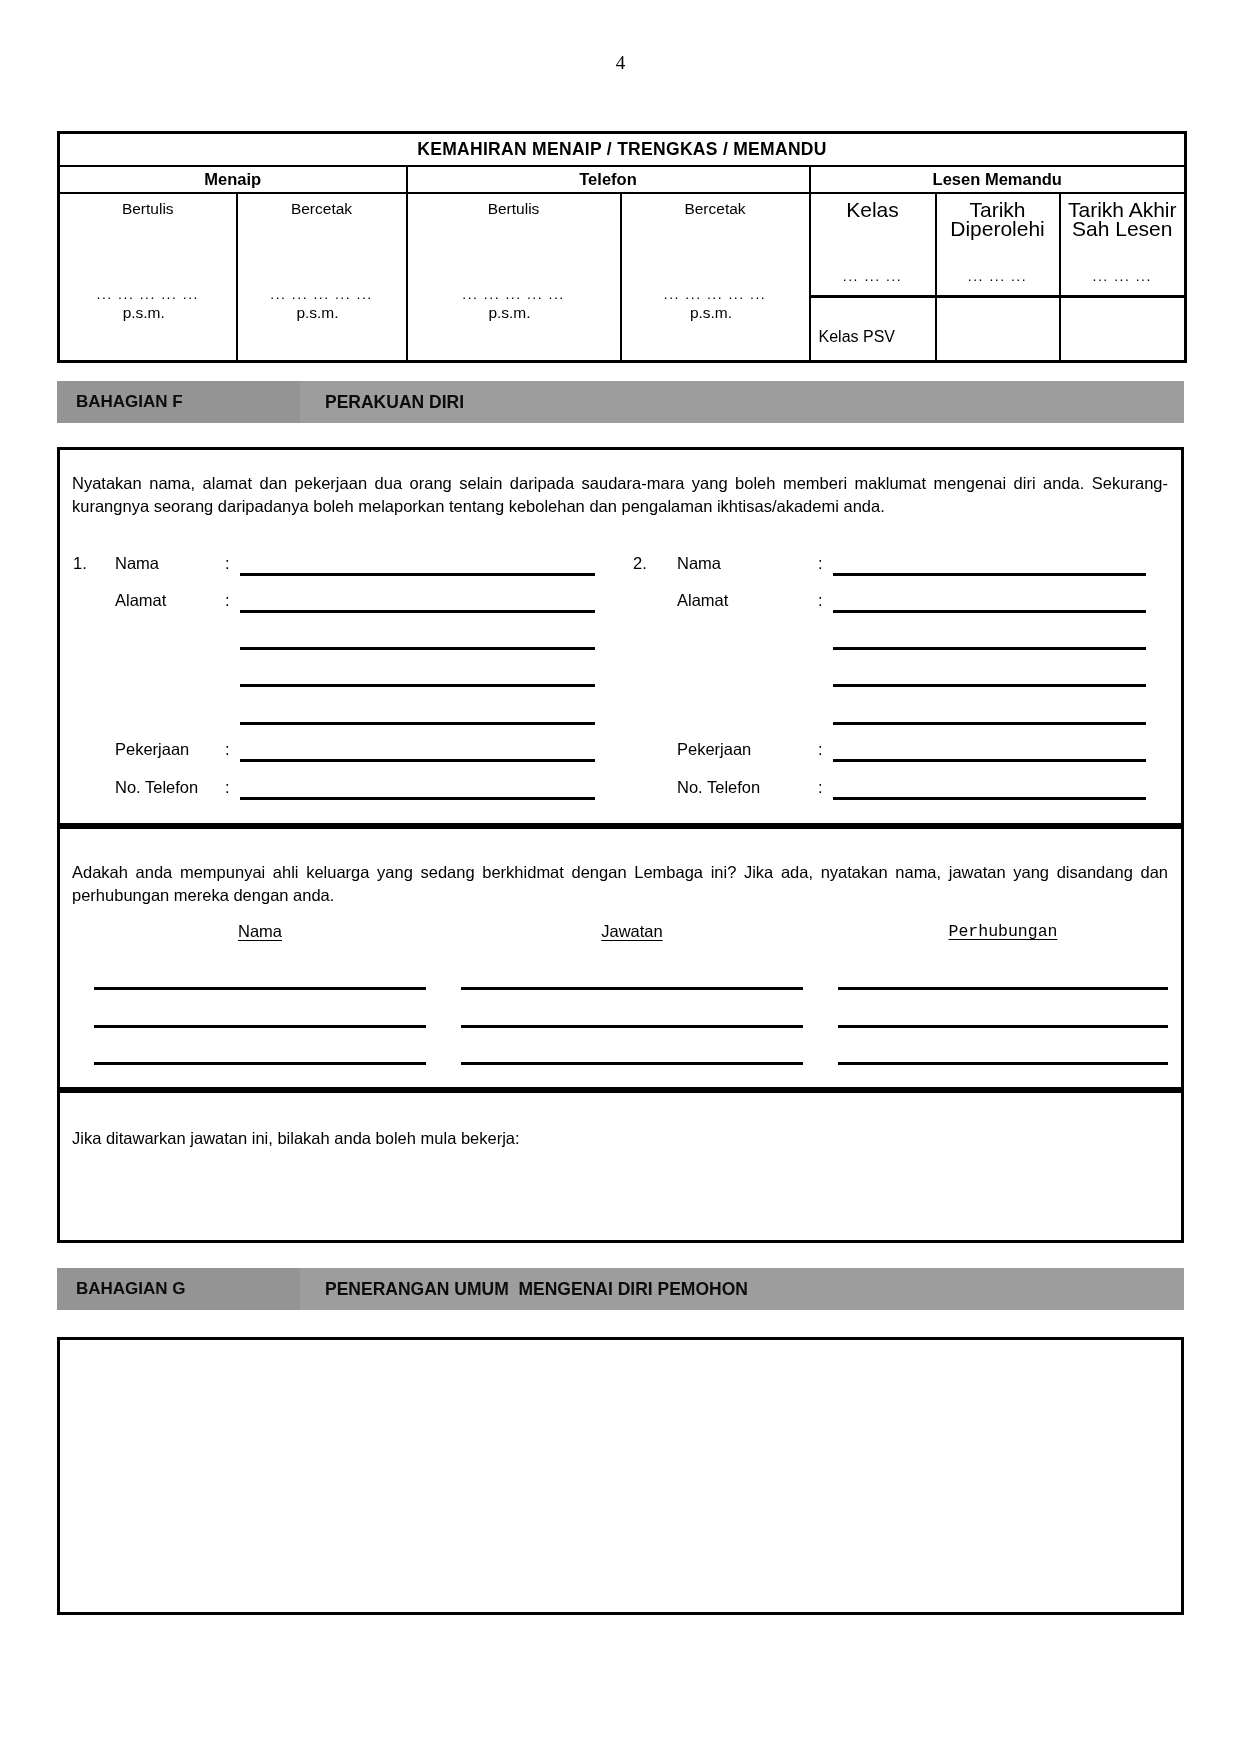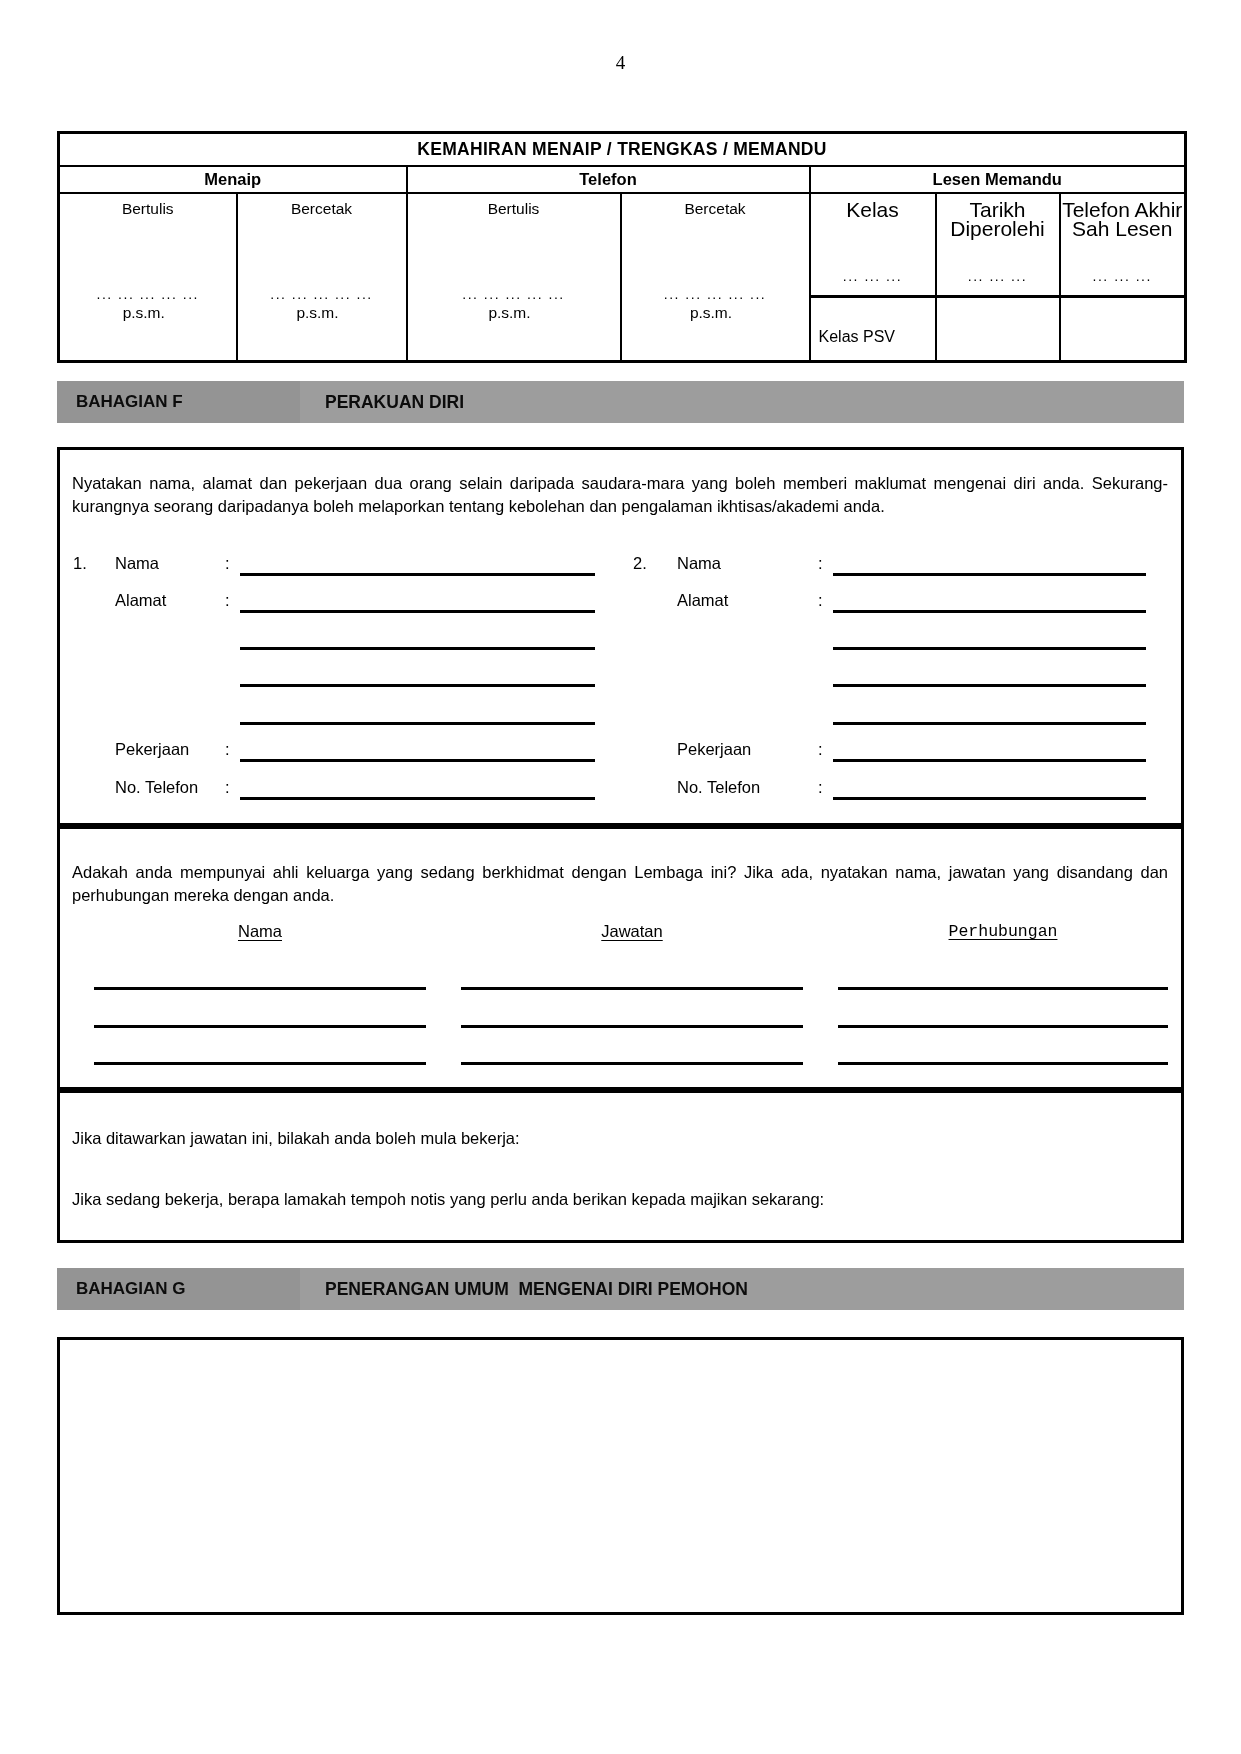--- a/index.html
+++ b/index.html
@@ -138,21 +138,21 @@
         </div>
       </td>
       <td>
         <div class="lesenUp">
           <div class="chead">Tarikh Diperolehi</div>
           <div class="dots">... ... ...</div>
         </div>
       </td>
       <td class="last">
         <div class="lesenUp">
-          <div class="chead">Telefon Akhir Sah Lesen</div>
+          <div class="chead">Tarikh Akhir Sah Lesen</div>
           <div class="dots">... ... ...</div>
         </div>
       </td>
     </tr>
     <tr>
       <td class="splitTop botm">
         <div class="lesenLow">
           <div class="psv">Kelas PSV</div>
         </div>
       </td>
@@ -225,21 +225,20 @@
     <div class="fam-line fam-c1 fam-r2"></div>
     <div class="fam-line fam-c2 fam-r2"></div>
     <div class="fam-line fam-c3 fam-r2"></div>
     <div class="fam-line fam-c1 fam-r3"></div>
     <div class="fam-line fam-c2 fam-r3"></div>
     <div class="fam-line fam-c3 fam-r3"></div>
   </div>
 
   <div class="box" id="box-start">
     <div class="qline" id="start-question">Jika ditawarkan jawatan ini, bilakah anda boleh mula bekerja:</div>
-    <div class="qline" id="notice-question">Jika sedang bekerja, berapa lamakah tempoh notis yang perlu anda berikan kepada majikan sekarang:</div>
   </div>
 
   <div class="bar" id="bar-g">
     <div class="cell1"></div>
     <div class="code">BAHAGIAN G</div>
     <div class="btitle">PENERANGAN UMUM  MENGENAI DIRI PEMOHON</div>
   </div>
 
   <div class="box" id="box-general"></div>
 

